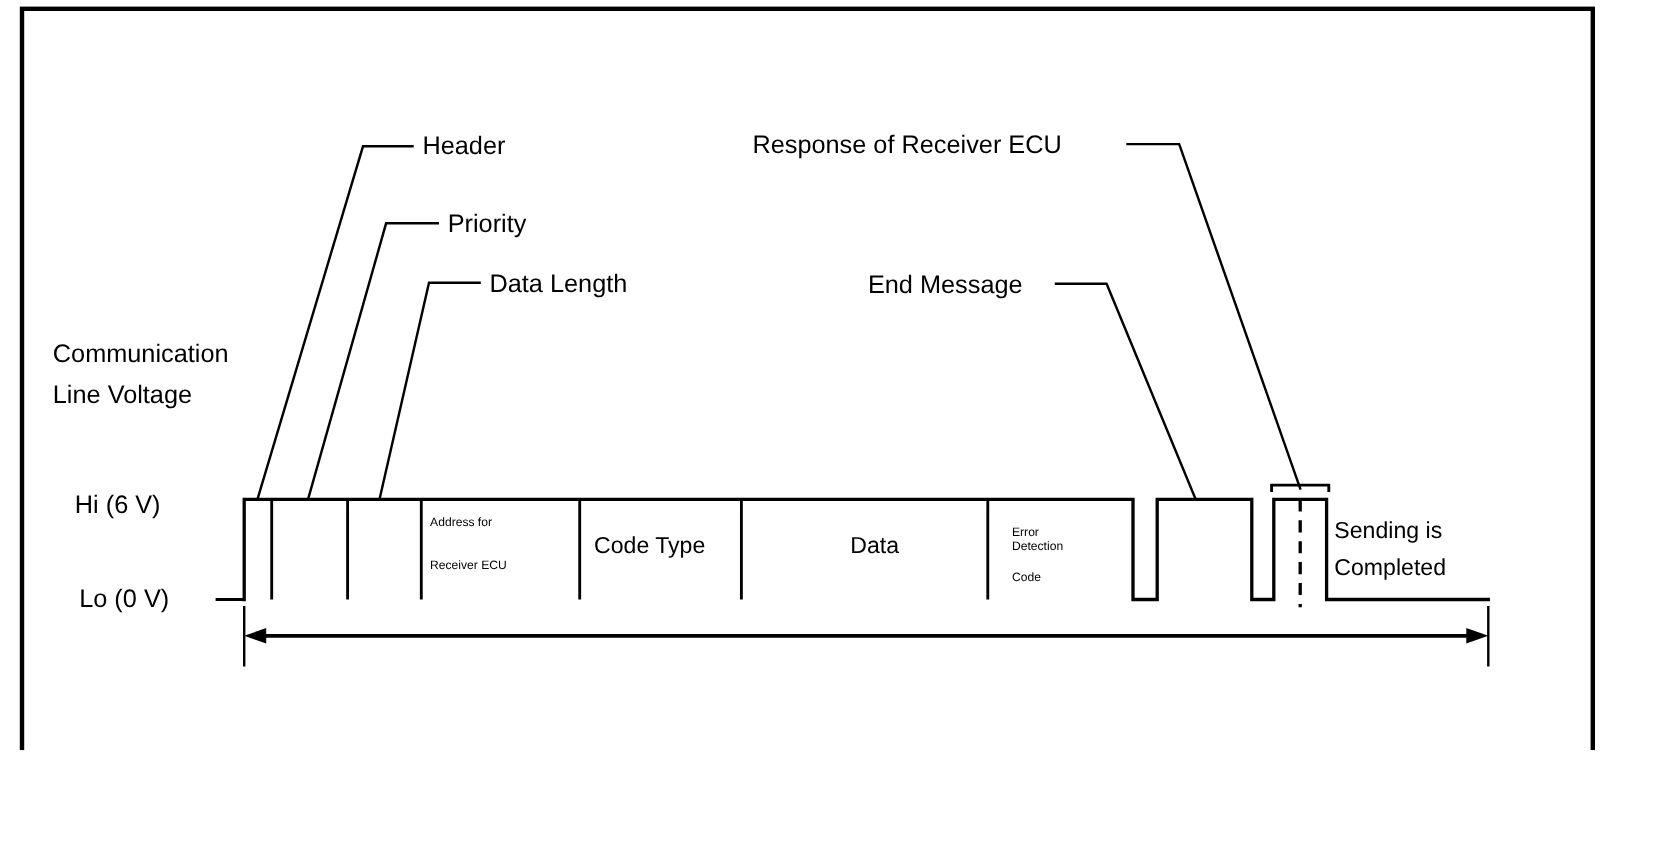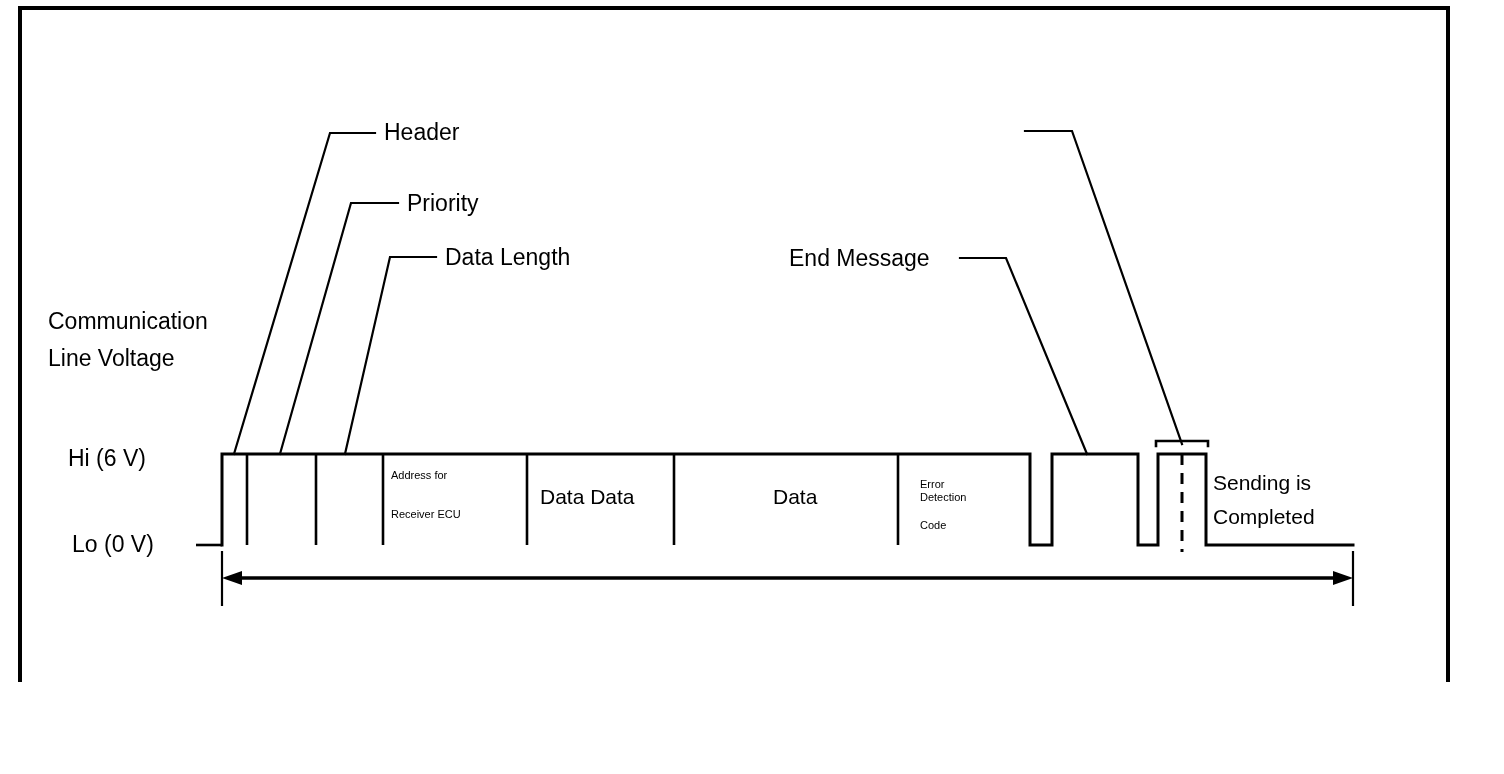--- a/index.html
+++ b/index.html
@@ -113,32 +113,33 @@
   </svg>
 
   <div class="lbl lbl-lg" style="left:384px; top:119px;">Header</div>
 
   <div class="lbl lbl-lg" style="left:407px; top:190px;">Priority</div>
 
   <div class="lbl lbl-lg" style="left:445px; top:244px;">Data Length</div>
 
   <div class="lbl lbl-lg" style="left:789px; top:245px;">End Message</div>
 
+  <div class="lbl lbl-lg" style="left:684px; top:118px;">Response of Receiver ECU</div>
 
   <div class="lbl lbl-lg" style="left:48px; top:308px;">Communication</div>
   <div class="lbl lbl-lg" style="left:48px; top:345px;">Line Voltage</div>
 
   <div class="lbl lbl-lg" style="left:68px; top:445px;">Hi (6 V)</div>
 
   <div class="lbl lbl-lg" style="left:72px; top:531px;">Lo (0 V)</div>
 
   <div class="cell-text lbl-sm" style="left:391px; top:469px;">Address for</div>
   <div class="cell-text lbl-sm" style="left:391px; top:508px;">Receiver ECU</div>
 
-  <div class="cell-text lbl-md" style="left:540px; top:484px;">Data Data</div>
+  <div class="cell-text lbl-md" style="left:540px; top:484px;">Code Type</div>
 
   <div class="cell-text lbl-md" style="left:773px; top:484px;">Data</div>
 
   <div class="cell-text lbl-sm" style="left:920px; top:478px;">Error</div>
   <div class="cell-text lbl-sm" style="left:920px; top:491px;text-align:right;">Detection</div>
   <div class="cell-text lbl-sm" style="left:920px; top:519px;">Code</div>
 
   <div class="lbl lbl-md" style="left:1213px; top:471px;">Sending is</div>
   <div class="lbl lbl-md" style="left:1213px; top:505px;">Completed</div>
 

